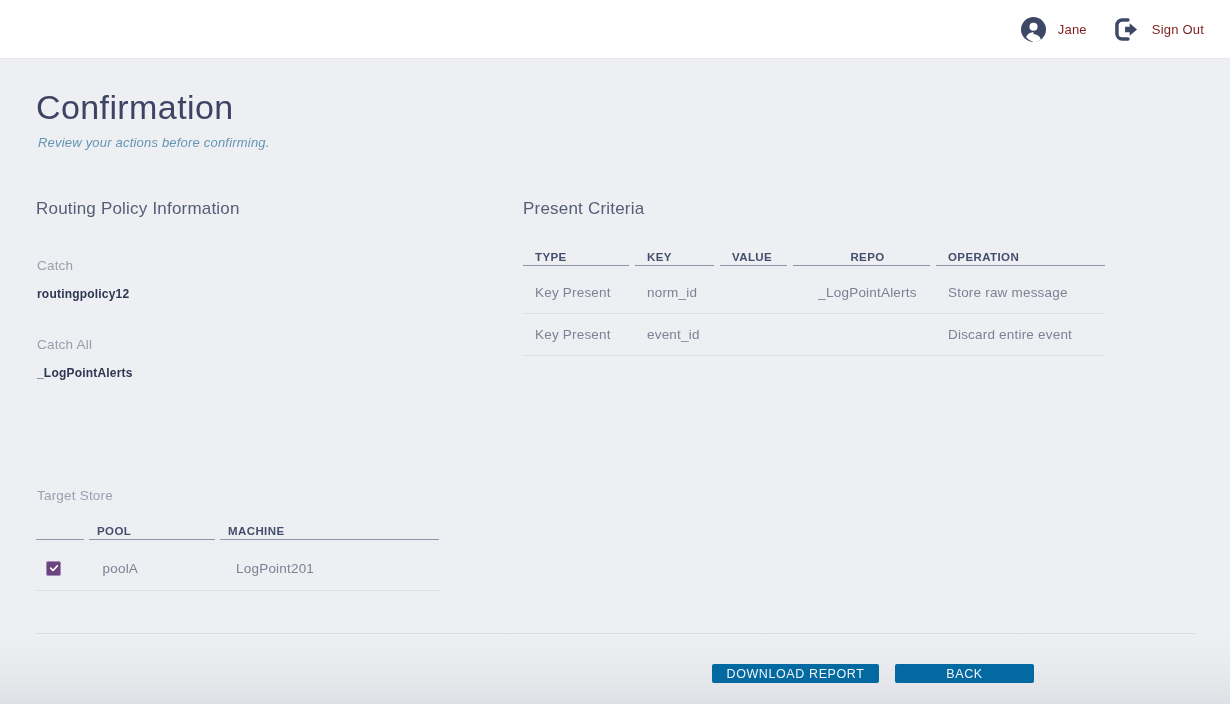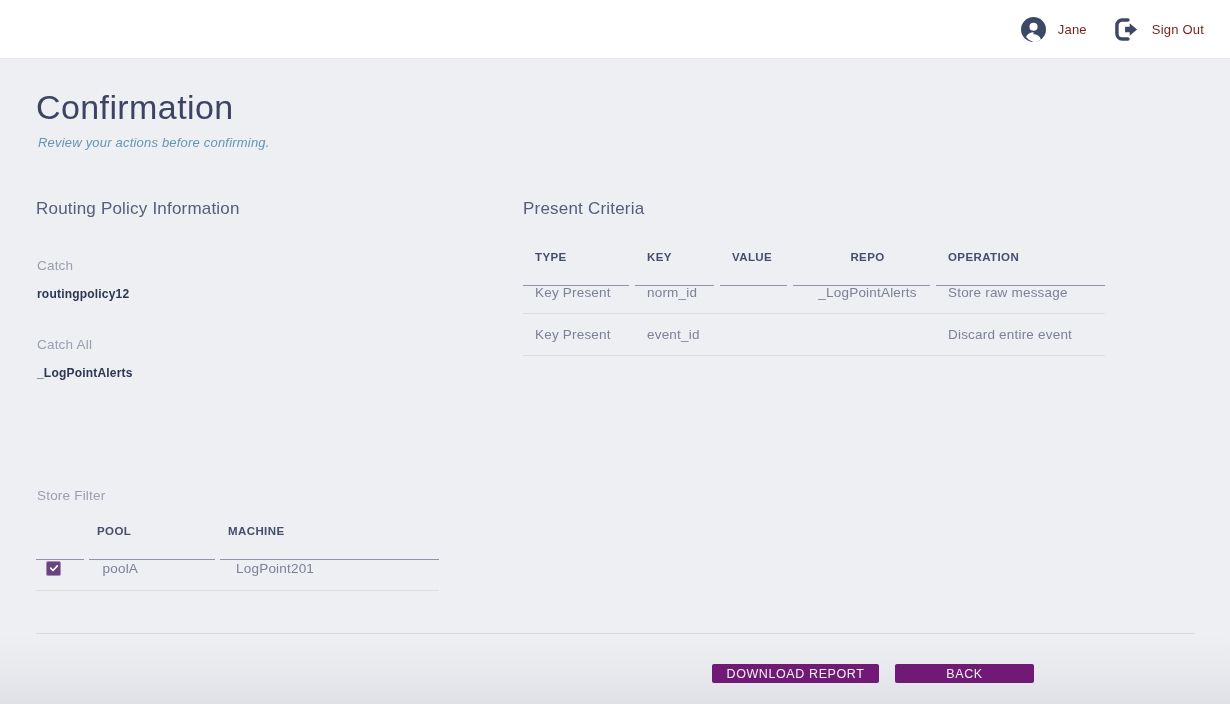--- a/index.html
+++ b/index.html
@@ -86,21 +86,21 @@
   #target-label    { left: 37px; top: 488px; }
 
   
   .tbl-head { position: absolute; display: flex; }
   .tbl-head .col {
     border-bottom: 1px solid #9094a8;
     font-size: 11.5px;
     font-weight: bold;
     color: #454d6c;
     letter-spacing: 0.4px;
-    padding: 7px 0 22px 12px;
+    padding: 7px 0 2px 12px;
     white-space: nowrap;
   }
   .tbl-row {
     position: absolute;
     display: flex;
     border-bottom: 1px solid #dcdee3;
     align-items: center;
   }
   .tbl-row .col {
     font-size: 13.5px;
@@ -154,21 +154,21 @@
     border-top: 1px solid #d9dbe0;
   }
   .btn-row {
     position: absolute;
     left: 712px; top: 664px;
     display: flex;
     gap: 16px;
   }
   .btn {
     height: 19px;
-    background: #701a75;
+    background: #0369a1;
     color: #f2f3f6;
     border: none;
     border-radius: 2px;
     font-family: "Liberation Sans", sans-serif;
     font-size: 12.5px;
     letter-spacing: 0.6px;
     cursor: pointer;
     display: flex; align-items: center; justify-content: center;
   }
   #btn-download { width: 167px; }
@@ -224,21 +224,21 @@
     <div class="col">Store raw message</div>
   </div>
   <div id="rc-row-1" class="tbl-row rc">
     <div class="col">Key Present</div>
     <div class="col">event_id</div>
     <div class="col"></div>
     <div class="col"></div>
     <div class="col">Discard entire event</div>
   </div>
 
-  <div id="target-label" class="field-label">Store Filter</div>
+  <div id="target-label" class="field-label">Target Store</div>
   <div id="tf-head" class="tbl-head tf">
     <div class="col"></div>
     <div class="col">POOL</div>
     <div class="col">MACHINE</div>
   </div>
   <div id="tf-row-0" class="tbl-row tf">
     <div class="col tf-check-cell">
       <div class="checkbox">
         <svg viewBox="0 0 12 12">
           <path d="M2 6.2 L4.8 9 L10 3.4" fill="none" stroke="#ffffff" stroke-width="2" stroke-linecap="round" stroke-linejoin="round"></path>

